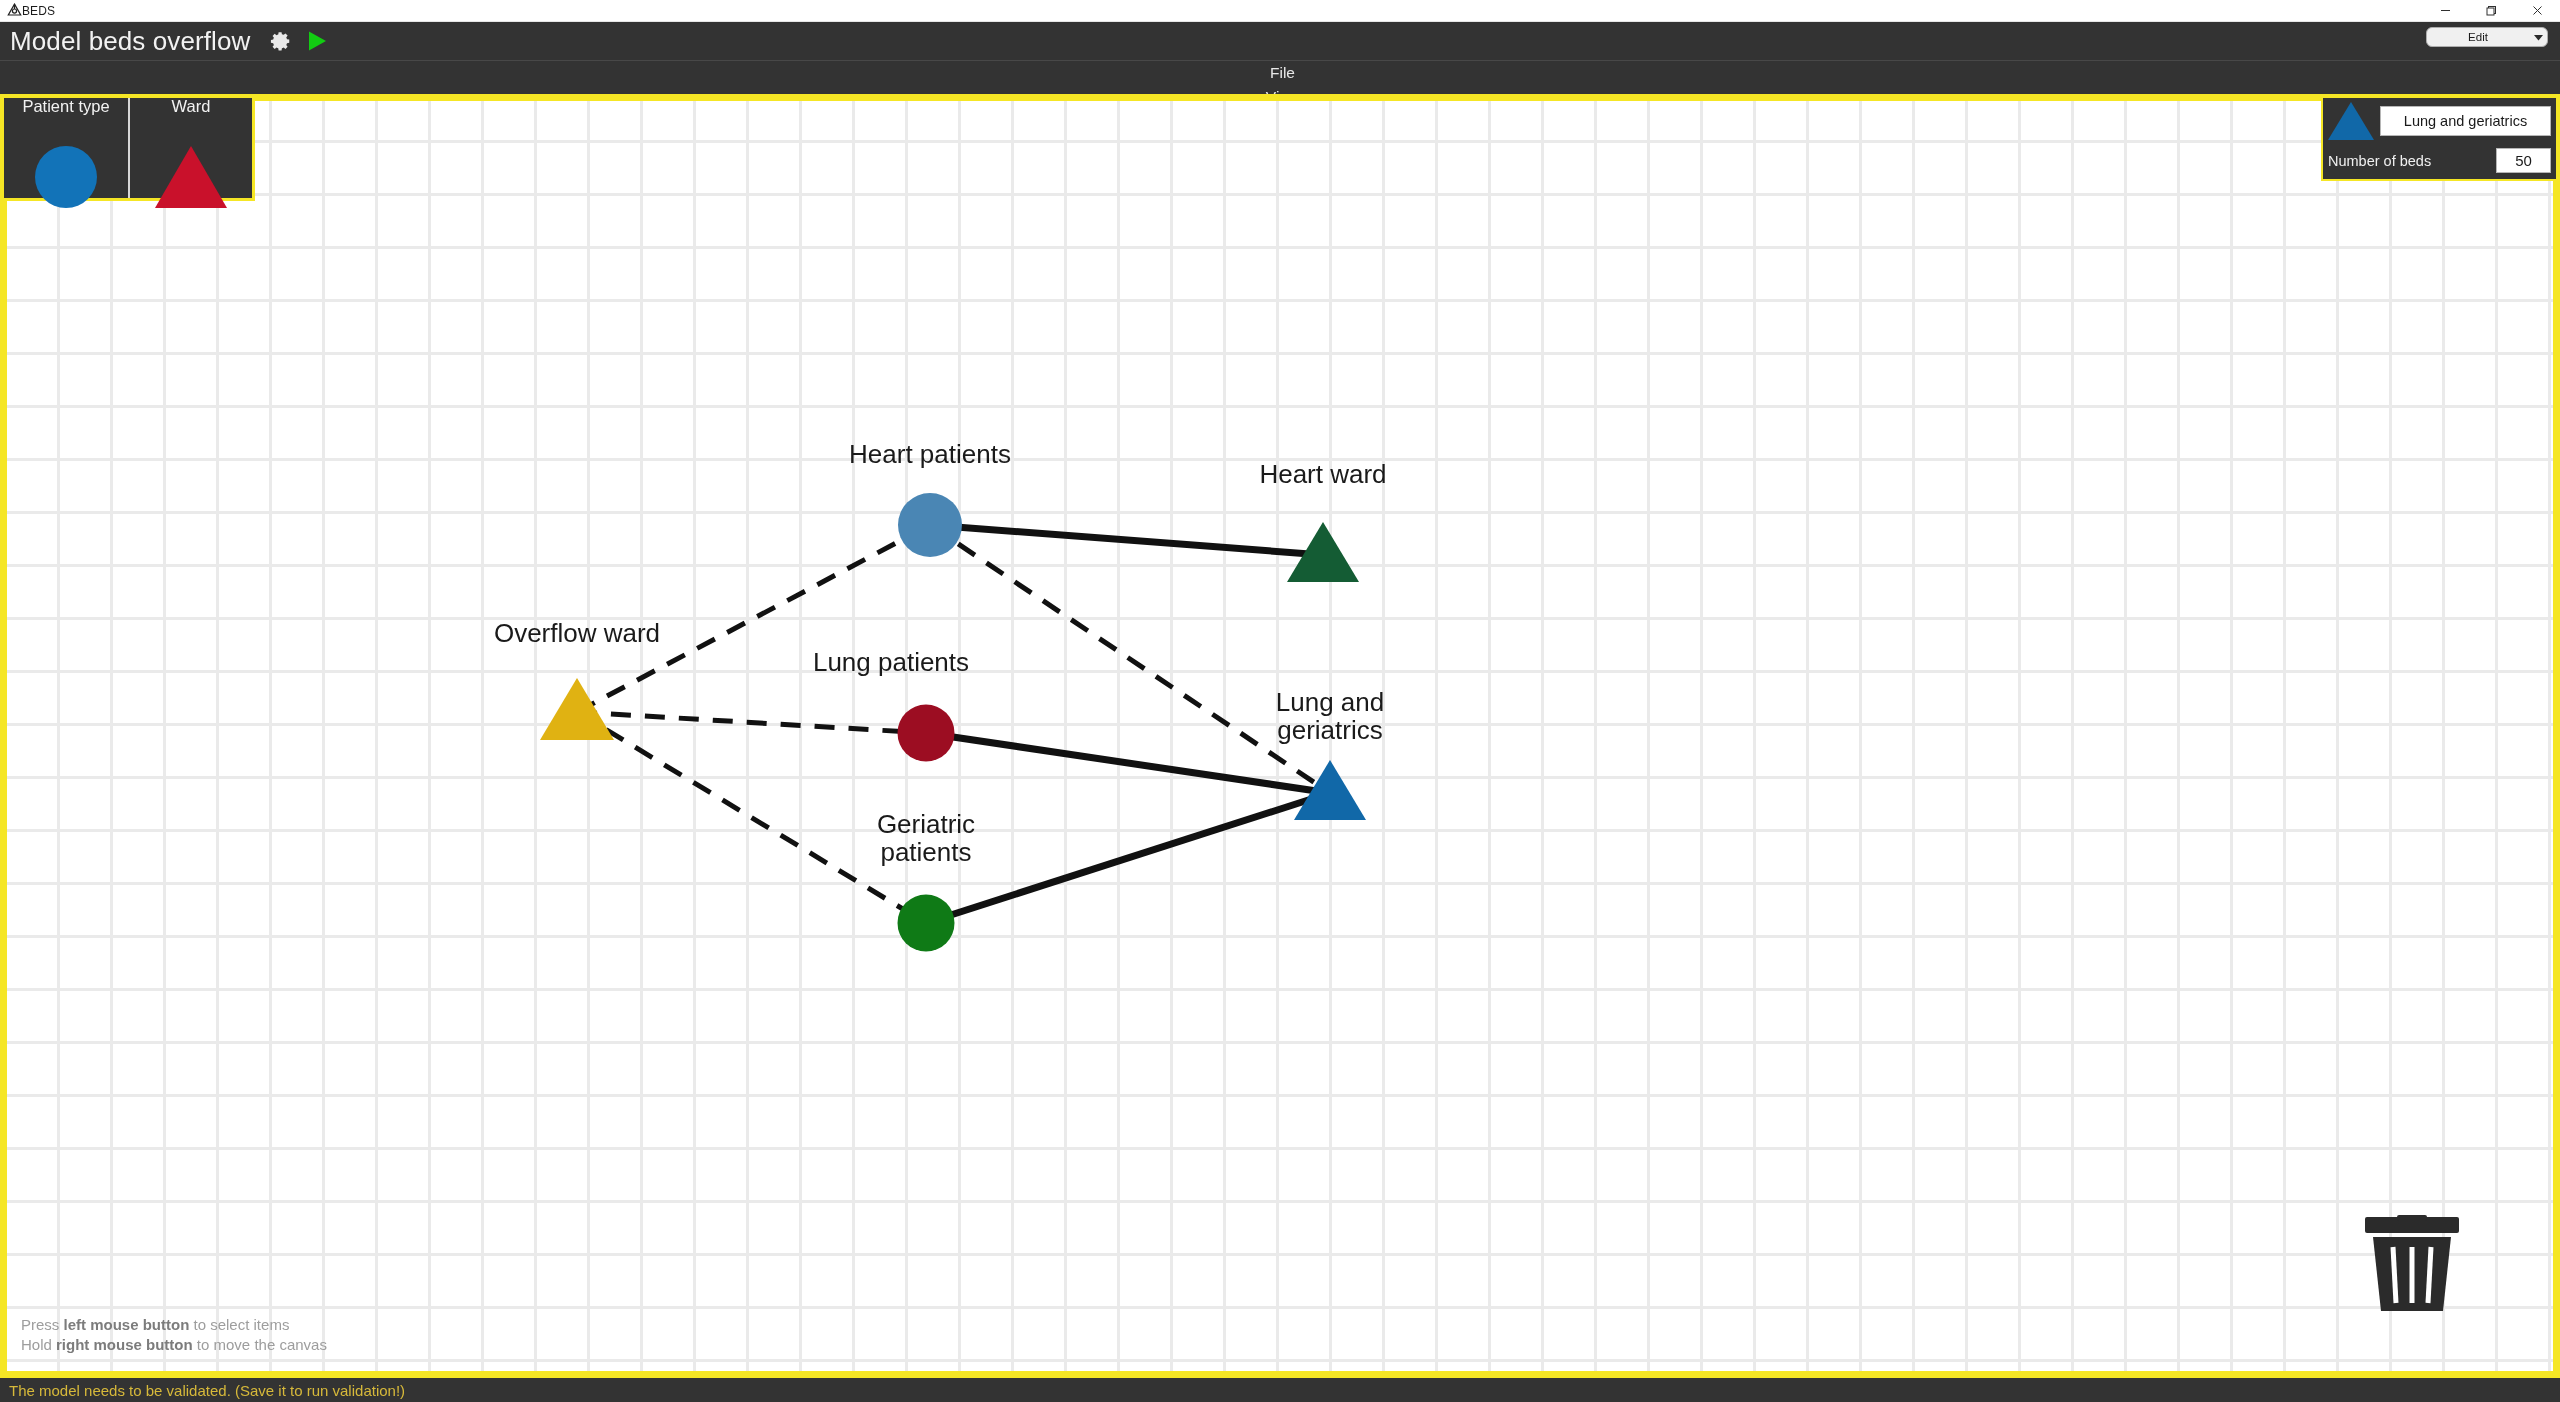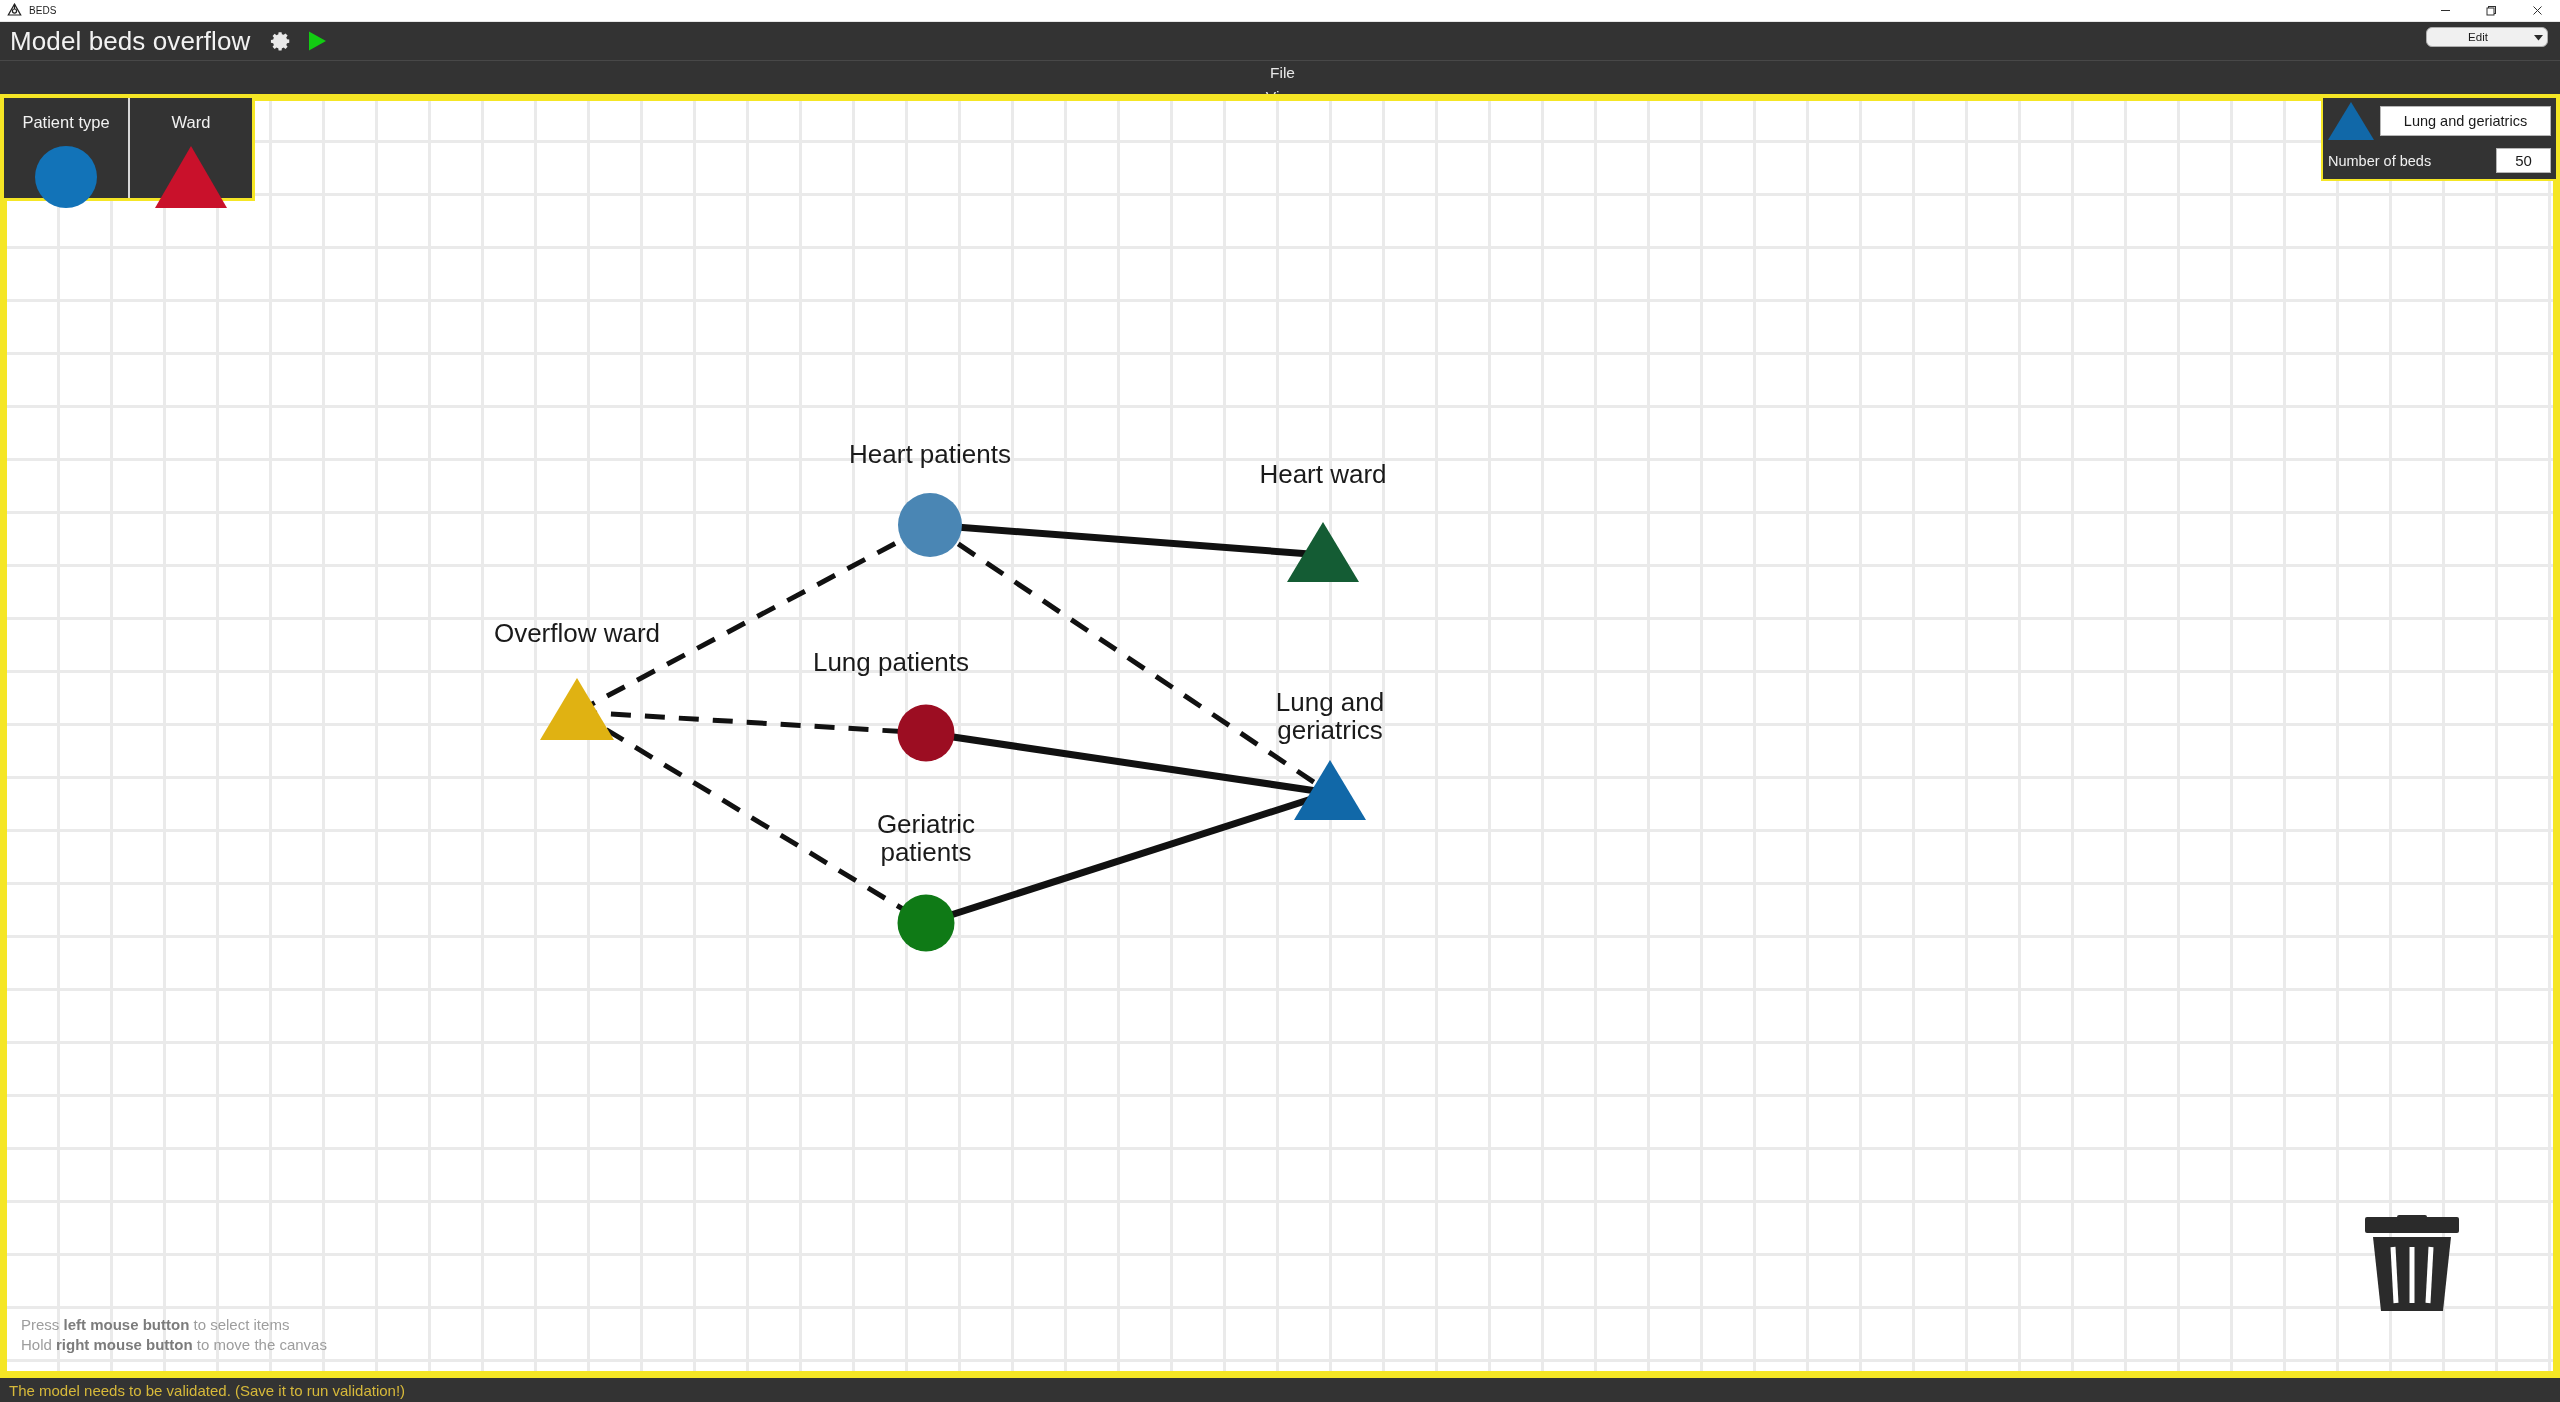--- a/index.html
+++ b/index.html
@@ -10,21 +10,21 @@
   }
   #app { position: relative; width: 2560px; height: 1402px; }
 
   
   .titlebar {
     position: absolute; top: 0; left: 0; width: 2560px; height: 22px;
     background: #ffffff; display: flex; align-items: center;
     border-bottom: 1px solid #e6e6e6;
   }
   .tb-icon { margin-left: 7px; width: 15px; height: 15px; display:block; }
-  .tb-title { font-size: 10px; color: #1b1b1b; margin-left: 7px; letter-spacing: .1px; }
+  .tb-title { font-size: 12px; color: #1b1b1b; letter-spacing: .1px; }
   .tb-spacer { flex: 1; }
   .tb-btn {
     width: 46px; height: 22px; display: flex; align-items: center; justify-content: center;
     color: #303030;
   }
   .tb-btn svg { display: block; }
 
   
   .appheader {
     position: absolute; top: 22px; left: 0; width: 2560px; height: 38px;
@@ -76,21 +76,21 @@
   
   .palette {
     position: absolute; top: 95px; left: 1px; display: flex; z-index: 30;
     border: 3px solid #f5e625; background: #333333;
   }
   .pal-cell {
     width: 124px; height: 100px; background: #333333; position: relative;
     display: flex; flex-direction: column; align-items: center; cursor: pointer;
   }
   .pal-cell + .pal-cell { border-left: 2px solid #d8d8d8; }
-  .pal-label { color: #f2f2f2; font-size: 16.5px; margin-top: 16px; line-height: 1; }
+  .pal-label { color: #f2f2f2; font-size: 16.5px; margin-top: 0; line-height: 1; }
   .pal-shape { position: absolute; bottom: -10px; left: 0; right: 0; display:flex; justify-content:center; }
   .pal-circle { width: 62px; height: 62px; border-radius: 50%; background: #1273b8; }
   .pal-tri {
     width: 0; height: 0; border-left: 36px solid transparent; border-right: 36px solid transparent;
     border-bottom: 62px solid #c9112b;
   }
 
   
   .props {
     position: absolute; top: 96px; right: 2px; width: 237px; background: #333333;

